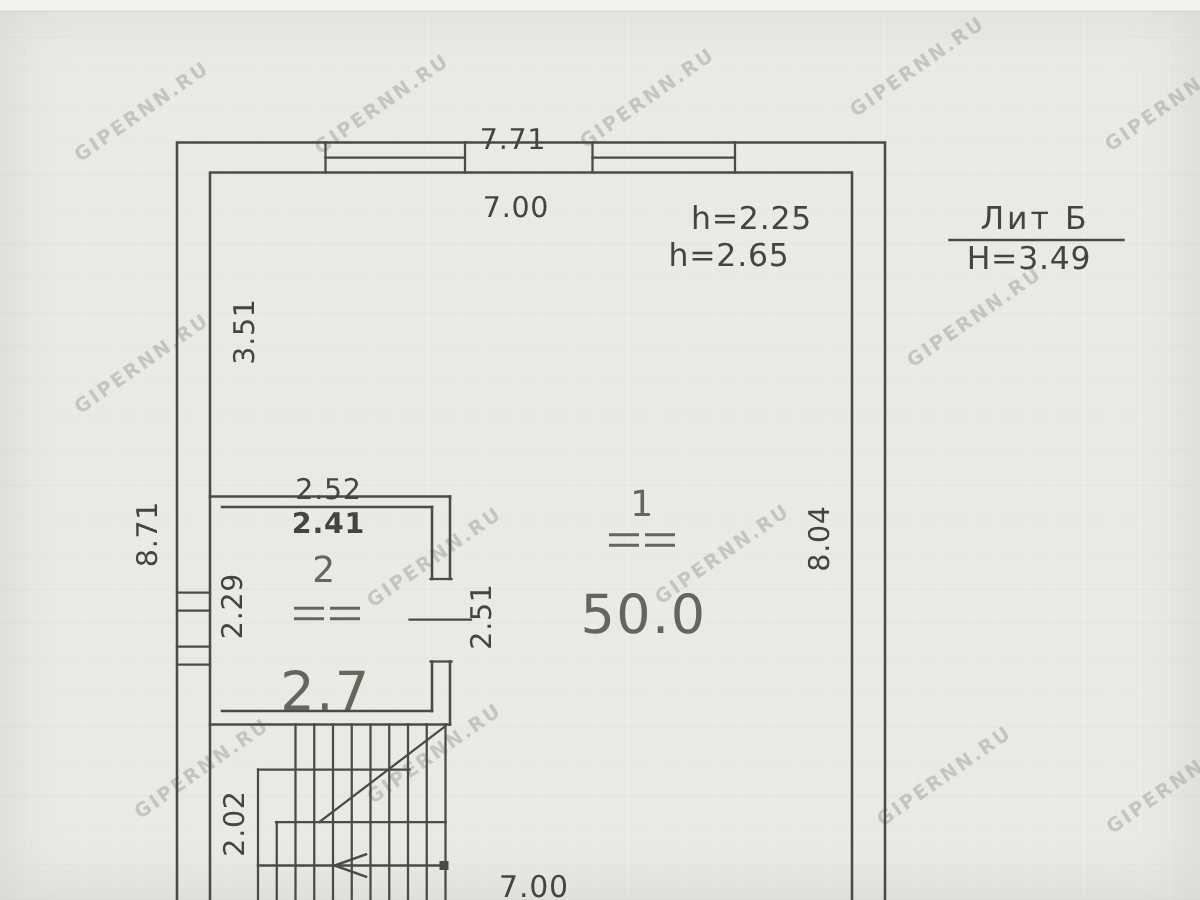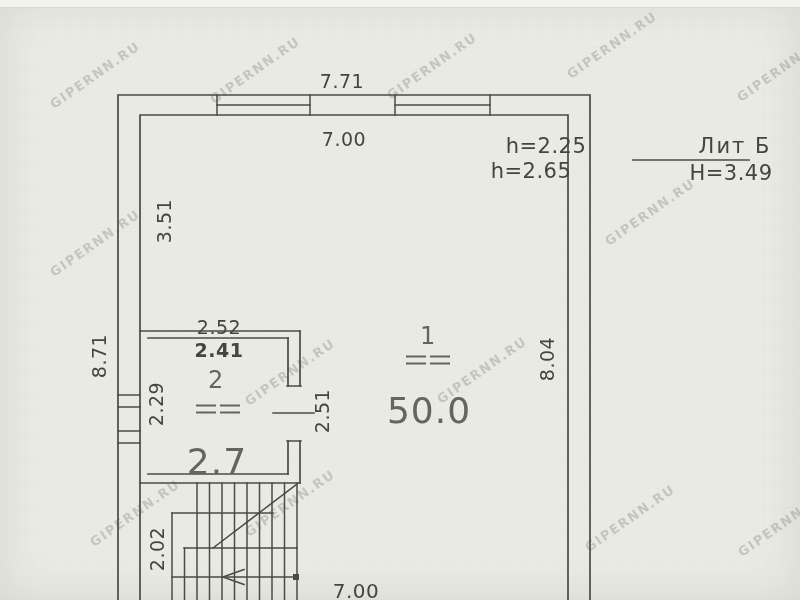--- a/index.html
+++ b/index.html
@@ -22,21 +22,21 @@
   .lbl{
     position:absolute;
     transform:translate(-50%,-50%);
     color:#44453e;
     font-size:19px;
     letter-spacing:0.5px;
     white-space:nowrap;
     line-height:1;
   }
   .vlbl{ transform:translate(-50%,-50%) rotate(-90deg); }
-  .big{ font-size:21px;margin-left:45px; }
+  .big{ font-size:21px; }
   .room-num{ font-size:24px; color:#64655c; }
   .room-area{ font-size:36px; color:#64655c; letter-spacing:1px;margin-top:24px; }
   .bottom-dim{ font-size:20px; }
   .wm{
     position:absolute;
     transform:translate(-50%,-50%) rotate(-35deg);
     color:rgba(138,139,128,0.38);
     font-size:13px;
     font-weight:bold;
     letter-spacing:1.5px;
@@ -157,21 +157,21 @@
       <line x1="221" y1="405.5" x2="239" y2="405.5"></line>
       <line x1="197" y1="412.5" x2="215" y2="412.5"></line>
       <line x1="221" y1="412.5" x2="239" y2="412.5"></line>
     </g>
 
     <g>
       <line x1="633" y1="160" x2="749" y2="160"></line>
     </g>
   </svg>
 
-  <div class="lbl" style="left:342px;top:81px;">7.71</div>
+  <div class="lbl" style="left:342px;top:94px;">7.71</div>
   <div class="lbl" style="left:344px;top:139px;">7.00</div>
 
   <div class="lbl big" style="left:501px;top:146px;">h=2.25</div>
   <div class="lbl big" style="left:486px;top:171px;">h=2.65</div>
 
   <div class="lbl big" style="left:690px;top:146px;letter-spacing:2px;">Лит Б</div>
   <div class="lbl big" style="left:686px;top:173px;">Н=3.49</div>
 
   <div class="lbl vlbl" style="left:164px;top:221px;">3.51</div>
   <div class="lbl vlbl" style="left:99px;top:356px;">8.71</div>

